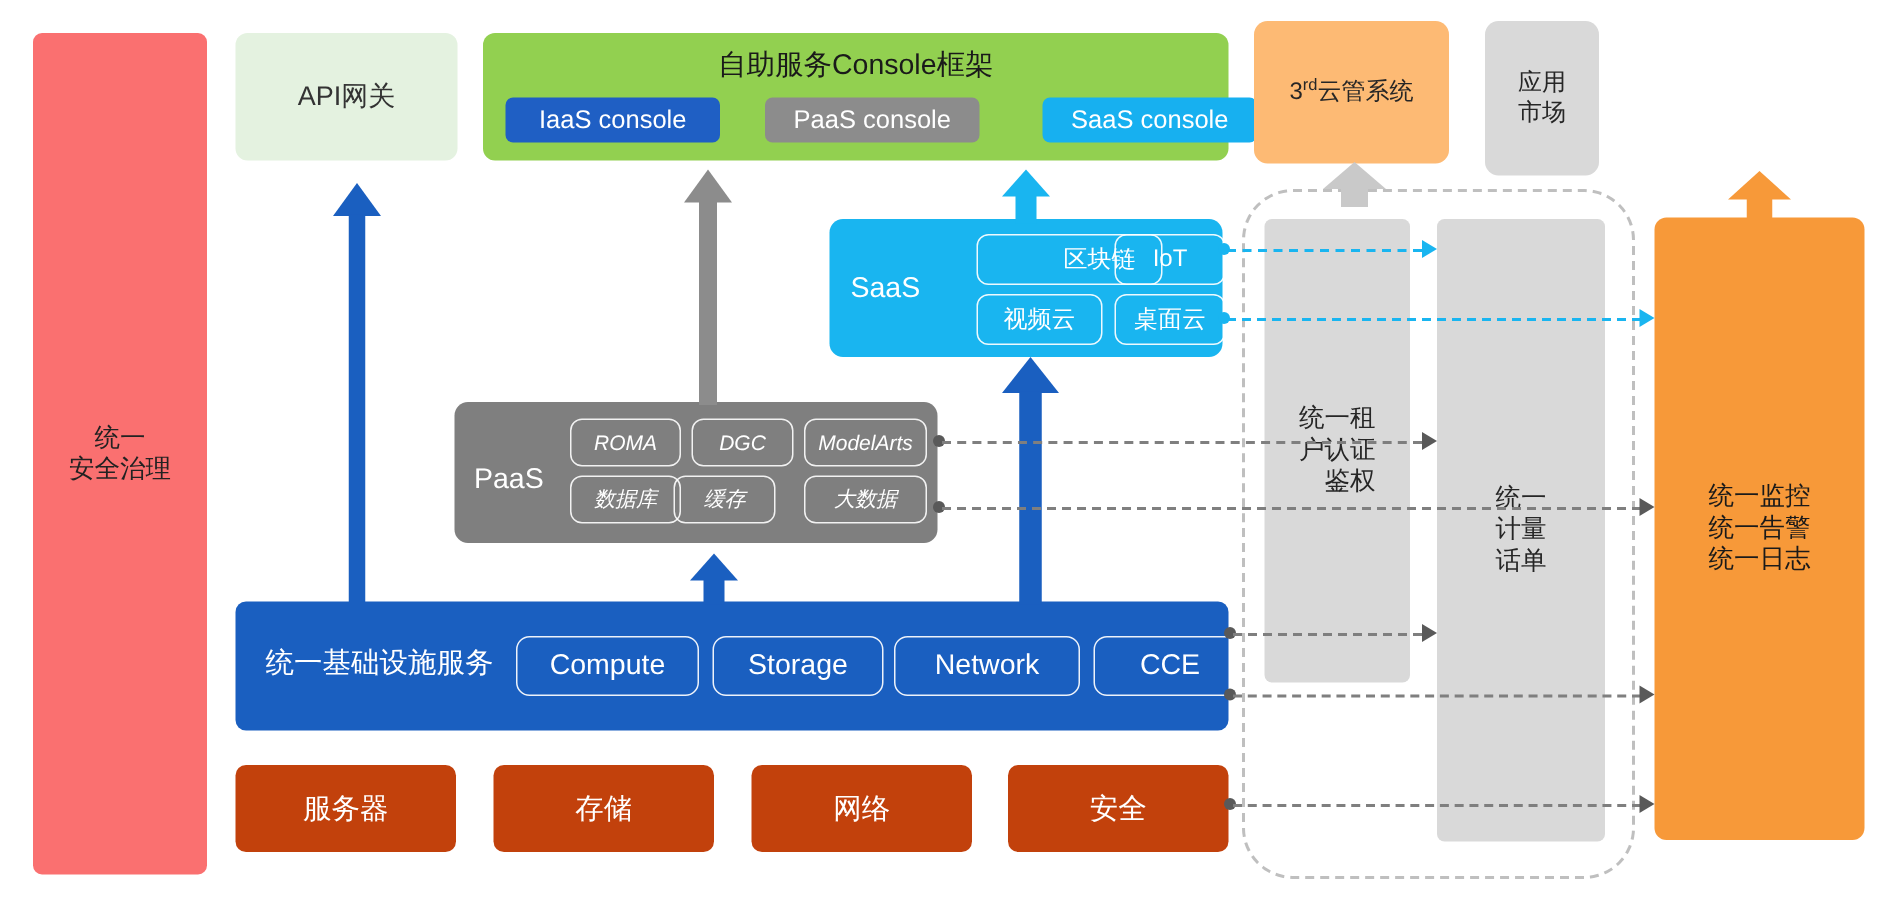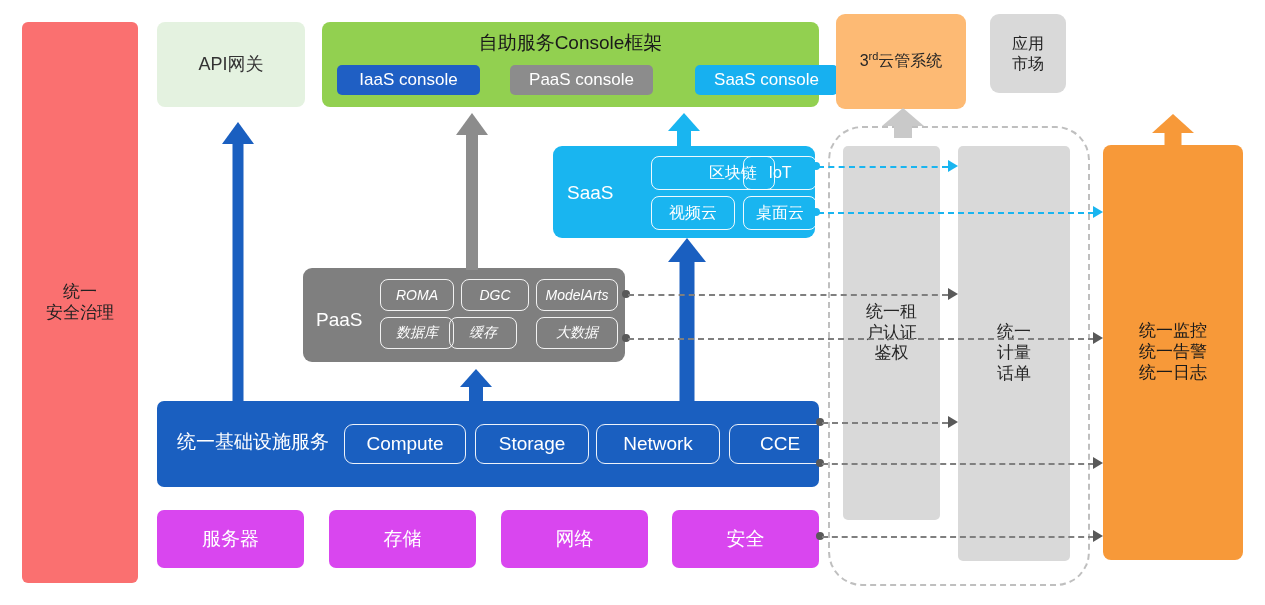--- a/index.html
+++ b/index.html
@@ -22,21 +22,21 @@
   .console-title{position:absolute;left:0;right:0;top:8px;text-align:center;font-size:19px;color:#1a1a1a;}
   .console-chip{position:absolute;top:43px;height:30px;border-radius:5px;display:flex;align-items:center;
                 justify-content:center;color:#fff;font-size:17px;}
   .chip-iaas{left:15px;width:143px;background:#1f5fc4;}
   .chip-paas{left:188px;width:143px;background:#8c8c8c;}
   .chip-saas{left:373px;width:143px;background:#17b0f0;}
 
   
   .thirdcloud{left:836px;top:14px;width:130px;height:95px;background:#fdba74;border-radius:9px;
               color:#262626;font-size:16px;}
-  .appmarket{left:990px;top:14px;width:76px;height:79px;background:#d9d9d9;border-radius:9px;
+  .appmarket{left:990px;top:14px;width:76px;height:103px;background:#d9d9d9;border-radius:9px;
              color:#262626;font-size:16px;}
 
   
   .ops-top{left:1103px;top:22px;width:140px;height:88px;background:#f79939;border-radius:8px;
            color:#1a1a1a;font-size:16px;}
   .ops-tall{left:1103px;top:145px;width:140px;height:415px;background:#f79939;border-radius:8px;
             color:#1a1a1a;font-size:17px;}
 
   
   .saas{left:553px;top:146px;width:262px;height:92px;background:#19b5f0;border-radius:9px;display:block;}
@@ -64,31 +64,31 @@
   .infra{left:157px;top:401px;width:662px;height:86px;background:#1a5fc0;border-radius:7px;display:block;}
   .infra-name{position:absolute;left:20px;top:28px;color:#fff;font-size:19px;}
   .ip{position:absolute;top:23px;height:38px;display:flex;align-items:center;justify-content:center;
       border:1.7px solid rgba(255,255,255,.92);border-radius:9px;color:#fff;font-size:19px;}
   .ip1{left:187px;width:120px;}
   .ip2{left:318px;width:112px;}
   .ip3{left:439px;width:122px;}
   .ip4{left:572px;width:100px;}
 
   
-  .hw{top:510px;height:58px;background:#d946ef;border-radius:7px;color:#fff;font-size:19px;}
+  .hw{top:510px;height:58px;background:#c2410c;border-radius:7px;color:#fff;font-size:19px;}
   .hw1{left:157px;width:147px;}
   .hw2{left:329px;width:147px;}
   .hw3{left:501px;width:147px;}
   .hw4{left:672px;width:147px;}
 
   
   .dashed-container{position:absolute;left:828px;top:126px;width:258px;height:456px;
                     border:2px dashed #bfbfbf;border-radius:34px;}
   .gcol{position:absolute;background:#d9d9d9;border-radius:5px;color:#262626;font-size:17px;}
-  .gcol1{left:843px;top:146px;width:97px;height:374px;}
+  .gcol1{left:843px;top:146px;width:97px;height:309px;text-align:right;}
   .gcol2{left:958px;top:146px;width:112px;height:415px;}
 
   
   .arrow{position:absolute;}
   .arrow .shaft{position:absolute;left:50%;transform:translateX(-50%);}
   .arrow .head{position:absolute;left:50%;top:0;transform:translateX(-50%);width:0;height:0;}
 
   
   .dline{position:absolute;height:0;border-top:2px dashed #7f7f7f;}
   .dline.cyan{border-top:2px dashed #19b5f0;}

